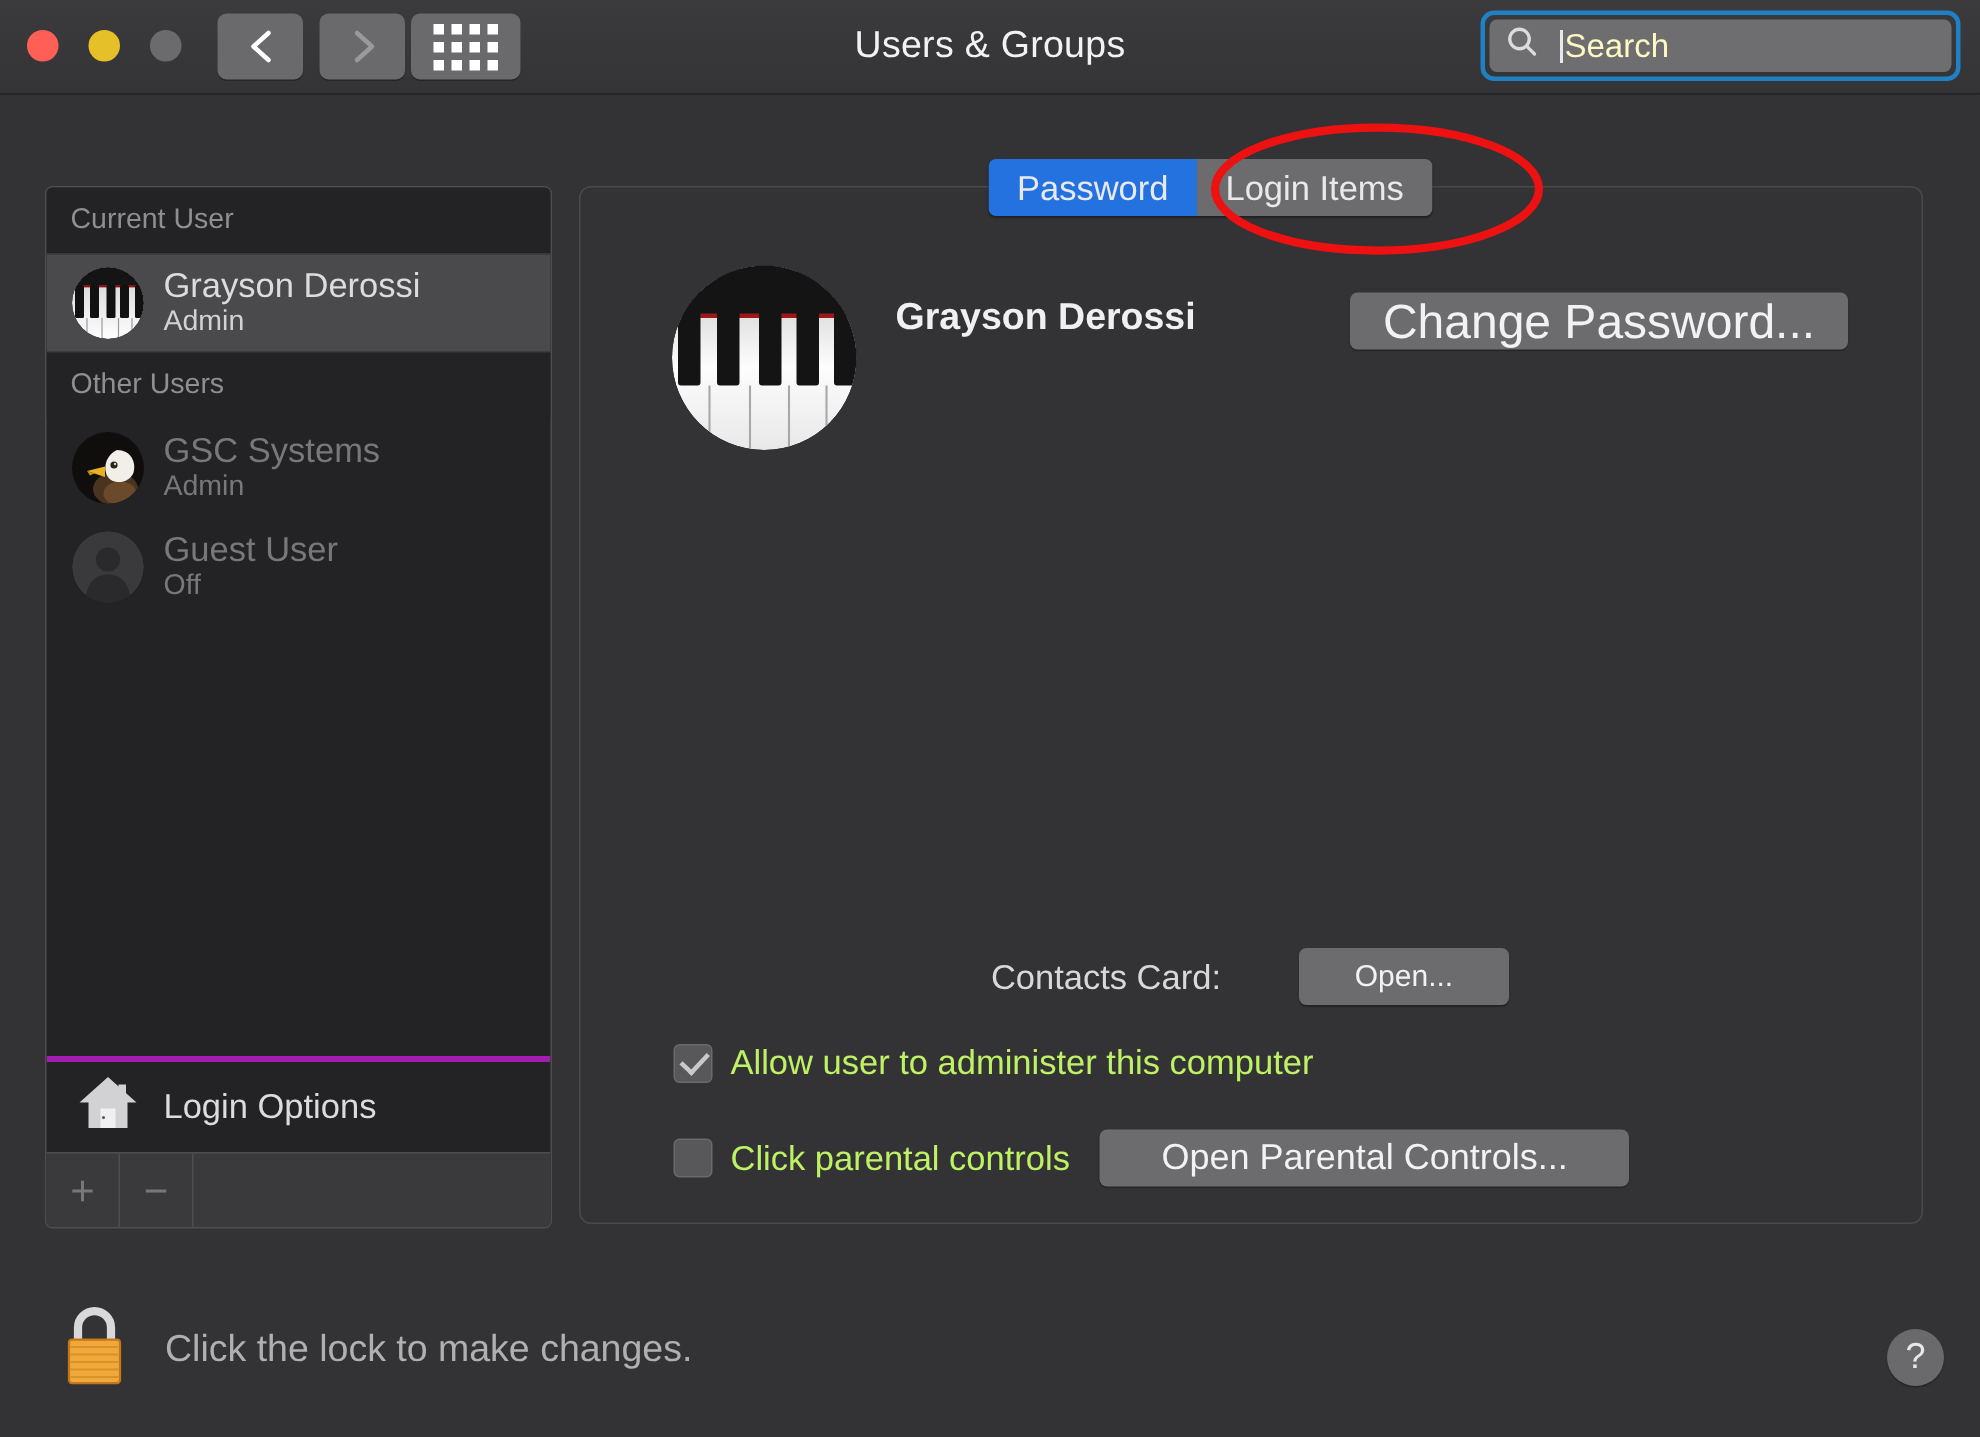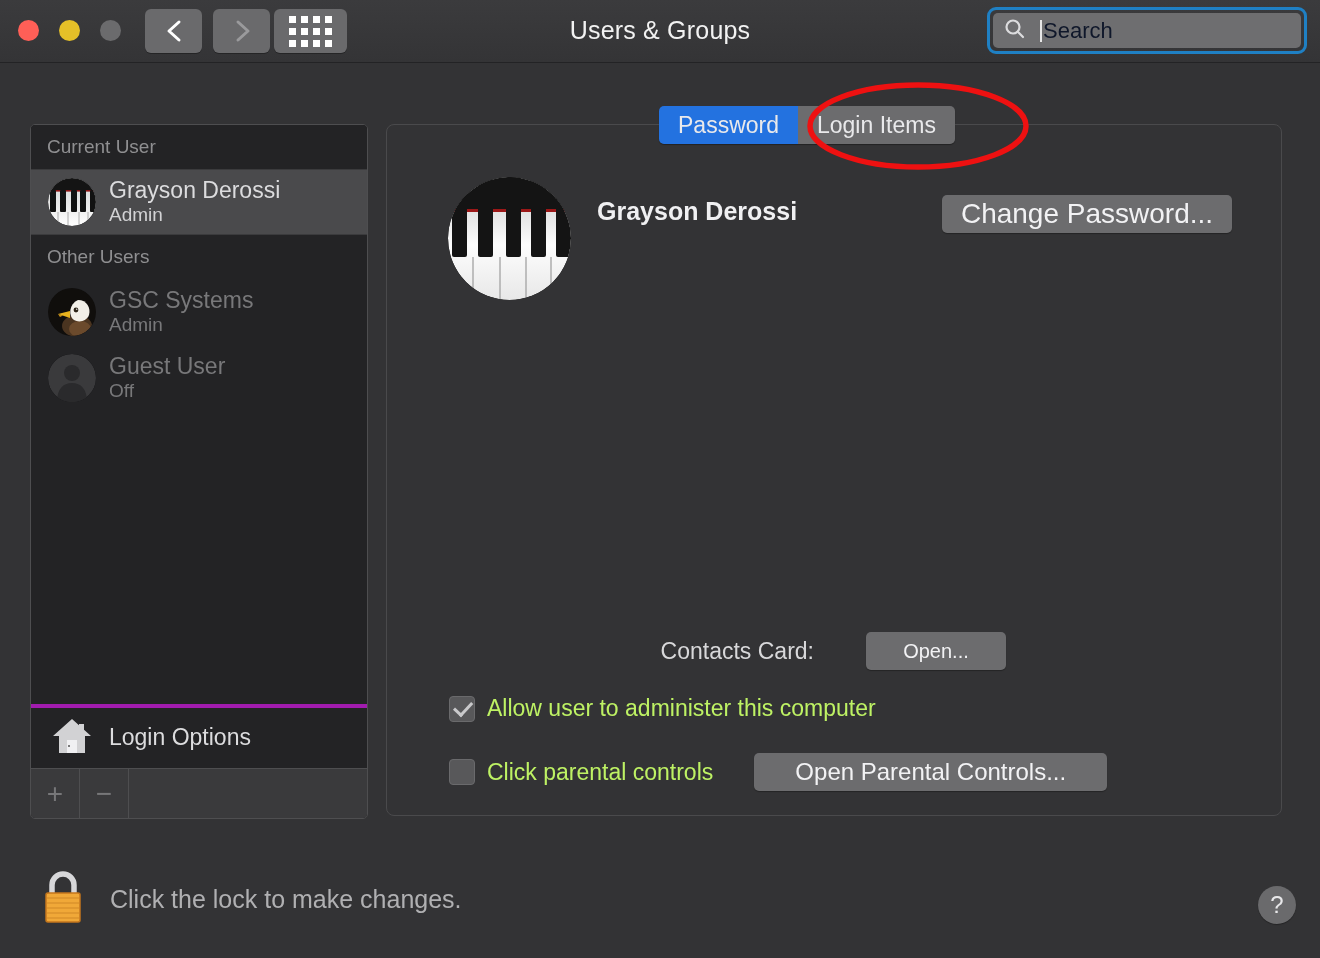--- a/index.html
+++ b/index.html
@@ -54,21 +54,21 @@
   }
   .searchfield {
     width: 100%; height: 100%; border-radius: 5px;
     background: #6e6e70; display: flex; align-items: center; padding: 0 10px;
     position: relative;
   }
   .search-caret {
     position: absolute; left: 47px; top: 7px;
     width: 2px; height: 22px; background: #e8e8e8;
   }
-  .search-ph { color: #0f172a; font-size: 22px; margin-left: 16px; }
+  .search-ph { color: #fef9c3; font-size: 22px; margin-left: 16px; }
 
   
   .sidebar {
     position: absolute; left: 30px; top: 124px;
     width: 338px; height: 695px;
     border: 1px solid #4e4e50; border-radius: 5px;
     background: #232325; overflow: hidden;
   }
   .grouphdr {
     height: 44px; display: flex; align-items: center;
@@ -135,21 +135,21 @@
     position: absolute; left: 210px; top: 72px;
     font-size: 25px; font-weight: bold; color: #f0f0f2;
   }
   .btn {
     background: #6c6c6e; color: #f2f2f4; border: none; border-radius: 5px;
     font-family: "Liberation Sans", sans-serif;
     box-shadow: 0 1px 1px rgba(0,0,0,.3);
   }
   .change-pw {
     position: absolute; right: 49px; top: 70px;
-    width: 290px; height: 38px; font-size: 28px;
+    width: 332px; height: 38px; font-size: 32px;
   }
 
   .contacts-row {
     position: absolute; left: 0; top: 507px; width: 100%;
     display: flex; align-items: center;
   }
   .contacts-label {
     width: 443px; text-align: right; font-size: 23px; color: #d8d8da; padding-right: 16px;
   }
   .btn-open { width: 140px; height: 38px; font-size: 20px; margin-left: 36px; }
@@ -163,21 +163,21 @@
     width: 26px; height: 26px; border-radius: 4px;
     background: #58585a; border: 1px solid #6a6a6c;
     display: flex; align-items: center; justify-content: center;
   }
   .cbox.checked::after {
     content: ""; width: 8px; height: 15px;
     border: solid #c9c9cb; border-width: 0 3px 3px 0;
     transform: rotate(43deg) translate(-1px,-2px);
   }
   .cblabel { font-size: 23px; color: #bef264; }
-  .btn-parental { width: 353px; height: 38px; font-size: 24px; margin-left: 29px; }
+  .btn-parental { width: 353px; height: 38px; font-size: 24px; margin-left: 8px; }
 
   
   .lockrow { position: absolute; left: 40px; top: 868px; display: flex; align-items: center; gap: 24px; }
   .locktext { font-size: 25px; color: #b0b0b2; }
   .helpbtn {
     position: absolute; right: 24px; top: 886px;
     width: 38px; height: 38px; border-radius: 50%;
     background: #6a6a6c; color: #e8e8ea;
     display: flex; align-items: center; justify-content: center;
     font-size: 24px; box-shadow: 0 1px 1px rgba(0,0,0,.3);

